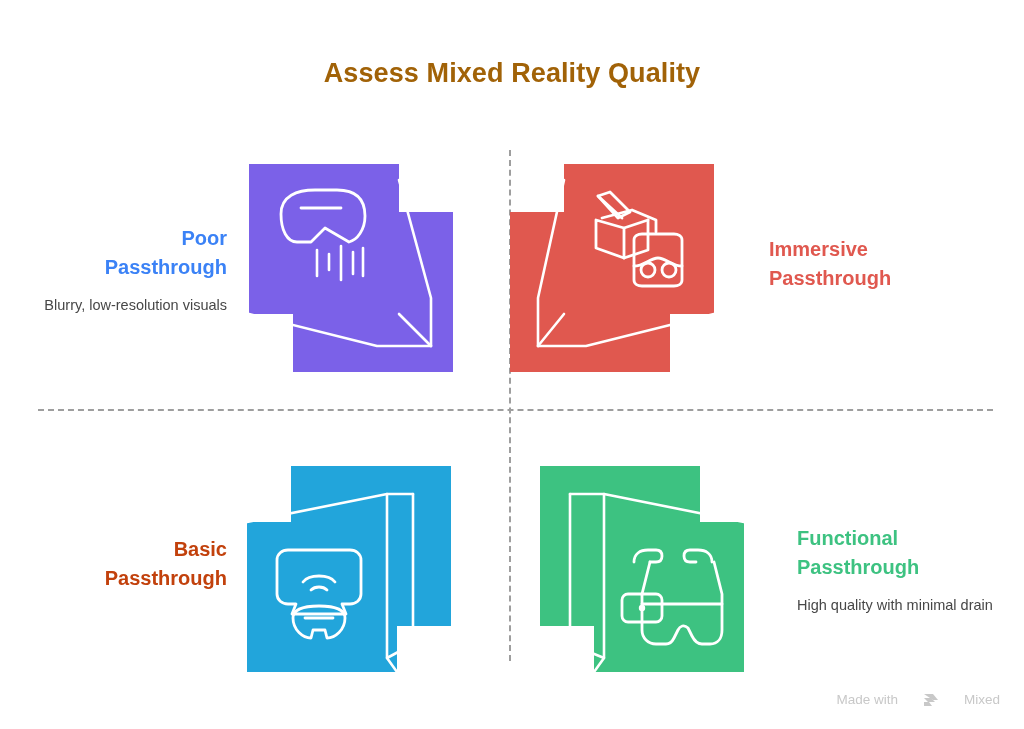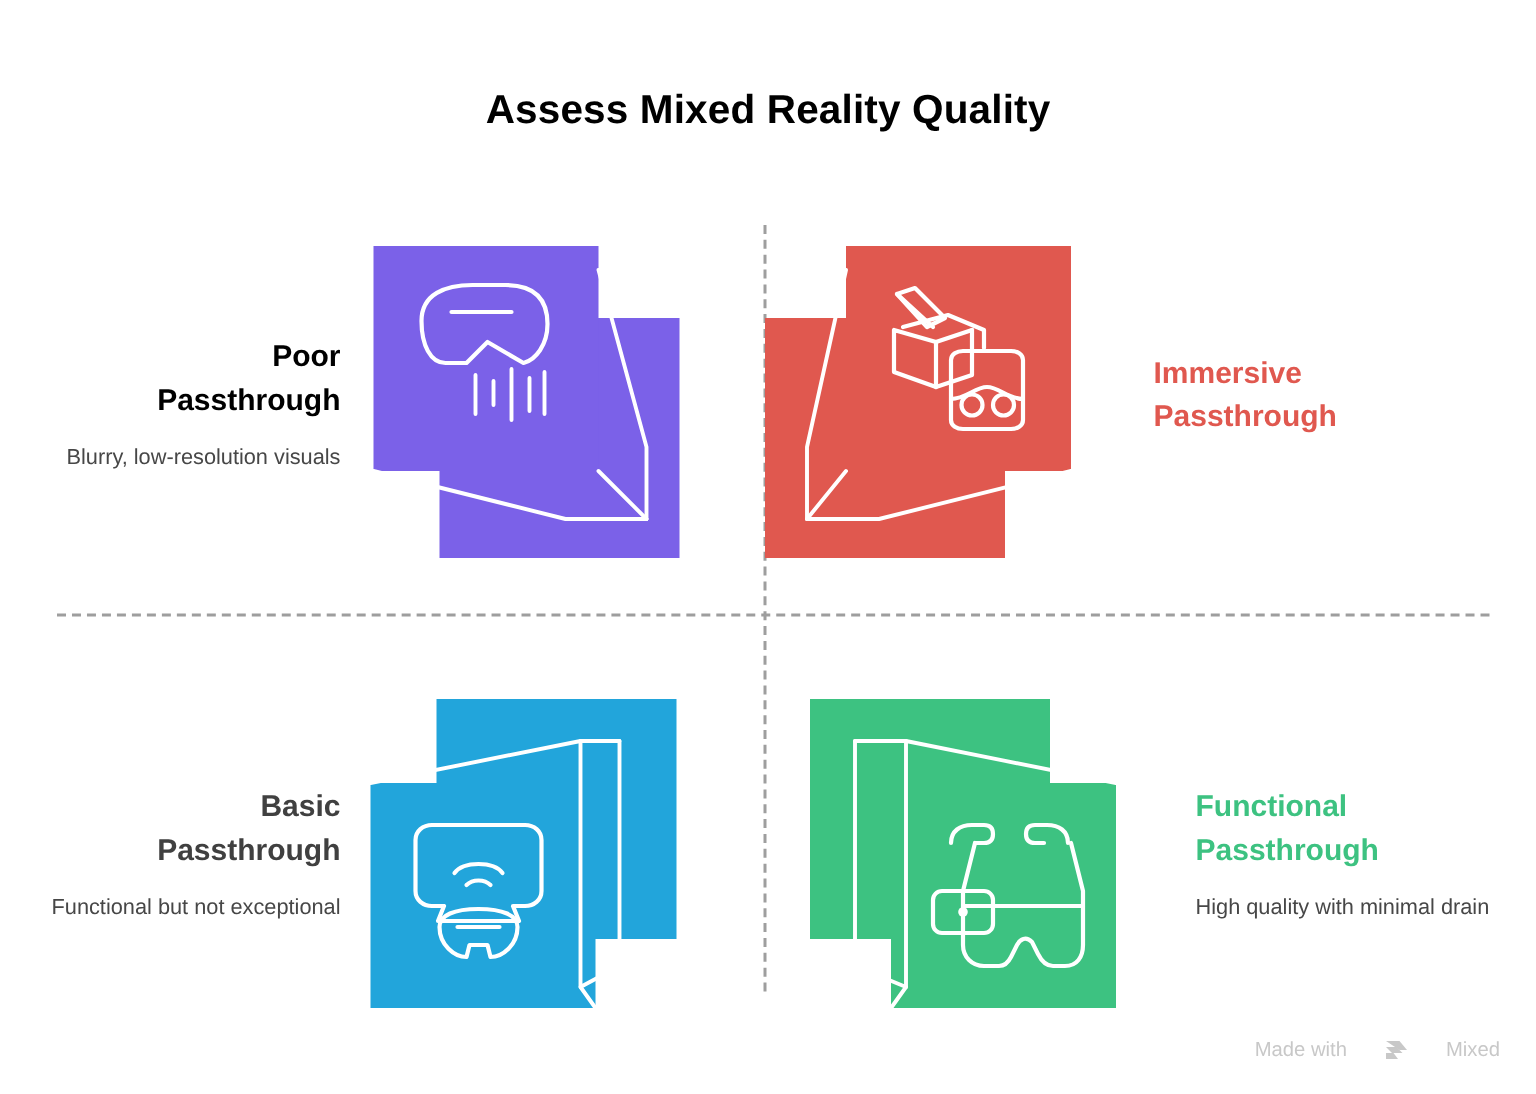--- a/index.html
+++ b/index.html
@@ -17,21 +17,21 @@
   }
 
   #page-title {
     position: absolute;
     top: 58px;
     left: 0;
     width: 1024px;
     text-align: center;
     font-size: 27px;
     font-weight: bold;
-    color: #000000;
+    color: #a16207;
     letter-spacing: 0.1px;
   }
 
   
   .divider-h {
     position: absolute;
     left: 38px;
     top: 409px;
     width: 955px;
     height: 0;
@@ -105,21 +105,21 @@
 </head>
 <body>
 
 <div id="page-title">Assess Mixed Reality Quality</div>
 
 <div class="divider-h"></div>
 <div class="divider-v"></div>
 
 <div class="quadrant" id="quad-tl">
   <div class="q-text right-align">
-    <div class="q-heading" style="color:#000000">
+    <div class="q-heading" style="color:#3b82f6">
       <span>Poor</span><br>
       <span>Passthrough</span>
     </div>
     <div class="q-desc">Blurry, low-resolution visuals</div>
   </div>
   <div class="q-art">
     <svg class="art-svg" width="212" height="225" viewBox="0 0 212 225">
 
       <rect x="48" y="54" width="160" height="160" fill="#7B61E8"></rect>
 
@@ -186,25 +186,24 @@
   <div class="q-text left-align">
     <div class="q-heading" style="color:#E0584F">
       <span>Immersive</span><br>
       <span>Passthrough</span>
     </div>
   </div>
 </div>
 
 <div class="quadrant" id="quad-bl">
   <div class="q-text right-align">
-    <div class="q-heading" style="color:#404040">
+    <div class="q-heading" style="color:#c2410c">
       <span>Basic</span><br>
       <span>Passthrough</span>
     </div>
-    <div class="q-desc">Functional but not exceptional</div>
   </div>
   <div class="q-art">
     <svg class="art-svg" width="212" height="225" viewBox="0 0 212 225">
 
       <rect x="46" y="8" width="160" height="160" fill="#22A5DB"></rect>
 
       <rect x="2" y="64" width="150" height="150" fill="#22A5DB"></rect>
 
       <g fill="none" stroke="#ffffff" stroke-width="2.6" stroke-linejoin="round" stroke-linecap="round">
         <path d="M2 64 L142 36 L168 36"></path>

